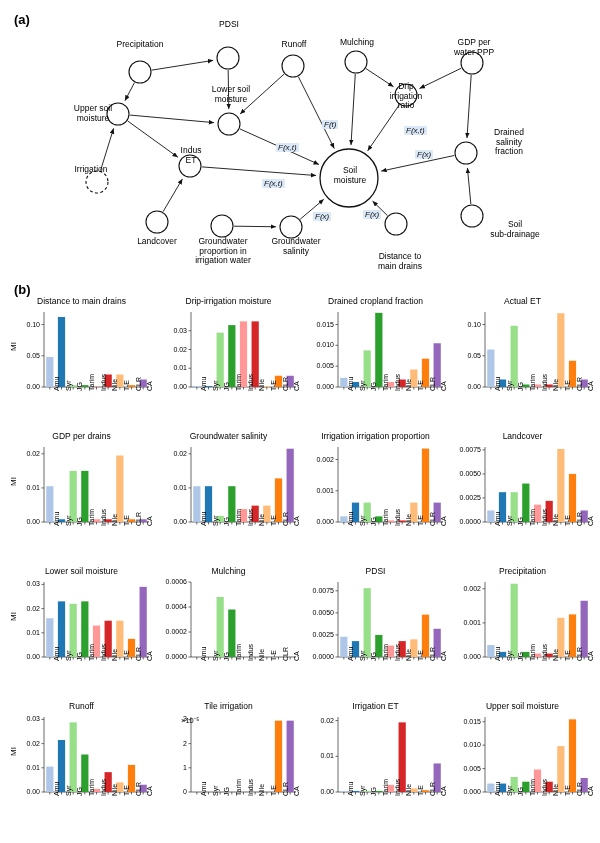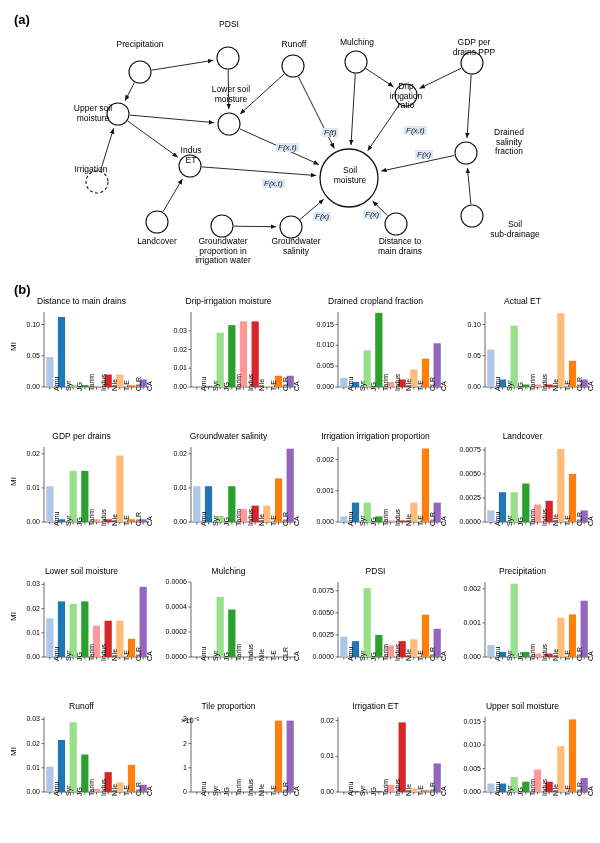--- a/index.html
+++ b/index.html
@@ -158,21 +158,21 @@
         <circle cx="396" cy="224" r="11" fill="#ffffff" stroke="#111" stroke-width="1.1"></circle>
         <circle cx="472" cy="216" r="11" fill="#ffffff" stroke="#111" stroke-width="1.1"></circle>
       </g>
   </svg>
   <div id="graph-text-layer">
       <div class="gnode-label" style="left: 200px; top: 20px; width: 58px;">PDSI</div>
       <div class="gnode-label" style="left: 90px; top: 40px; width: 100px;">Precipitation</div>
       <div class="gnode-label" style="left: 265px; top: 40px; width: 58px;">Runoff</div>
       <div class="gnode-label" style="left: 323px; top: 38px; width: 68px;">Mulching</div>
       <div class="gnode-label" style="left: 440px; top: 38px; width: 68px;">GDP per
-drains PPP</div>
+water PPP</div>
       <div class="gnode-label" style="left: 196px; top: 85px; width: 70px;">Lower soil
 moisture</div>
       <div class="gnode-label" style="left: 378px; top: 82px; width: 56px;">Drip
 irrigation
 ratio</div>
       <div class="gnode-label" style="left: 62px; top: 104px; width: 62px;">Upper soil
 moisture</div>
       <div class="gnode-label" style="left: 163px; top: 146px; width: 56px;">Indus
 ET</div>
       <div class="gnode-label" style="left: 327px; top: 166px; width: 46px;">Soil
@@ -180,25 +180,25 @@
       <div class="gnode-label" style="left: 478px; top: 128px; width: 62px;">Drained
 salinity
 fraction</div>
       <div class="gnode-label" style="left: 58px; top: 165px; width: 66px;">Irrigation</div>
       <div class="gnode-label" style="left: 118px; top: 237px; width: 78px;">Landcover</div>
       <div class="gnode-label" style="left: 184px; top: 237px; width: 78px;">Groundwater
 proportion in
 irrigation water</div>
       <div class="gnode-label" style="left: 260px; top: 237px; width: 72px;">Groundwater
 salinity</div>
-      <div class="gnode-label" style="left: 368px; top: 237px; width: 64px;">Distance to
+      <div class="gnode-label" style="left: 368px; top: 252px; width: 64px;">Distance to
 main drains</div>
       <div class="gnode-label" style="left: 484px; top: 220px; width: 62px;">Soil
 sub-drainage</div>
-      <div class="fbox" style="left: 322px; top: 128px;">F(t)</div>
+      <div class="fbox" style="left: 322px; top: 120px;">F(t)</div>
       <div class="fbox" style="left: 404px; top: 126px;">F(x,t)</div>
       <div class="fbox" style="left: 276px; top: 143px;">F(x,t)</div>
       <div class="fbox" style="left: 415px; top: 150px;">F(x)</div>
       <div class="fbox" style="left: 262px; top: 179px;">F(x,t)</div>
       <div class="fbox" style="left: 313px; top: 212px;">F(x)</div>
       <div class="fbox" style="left: 363px; top: 210px;">F(x)</div>
     </div>
 </div>
 
 <div class="panel-label" id="panel-b-label">(b)</div>
@@ -733,21 +733,21 @@
         <line x1="65.16666666666666" x2="65.16666666666666" y1="91" y2="93.5" stroke="#444" stroke-width="0.8"></line>
         <line x1="76.83333333333333" x2="76.83333333333333" y1="91" y2="93.5" stroke="#444" stroke-width="0.8"></line>
         <line x1="88.49999999999999" x2="88.49999999999999" y1="91" y2="93.5" stroke="#444" stroke-width="0.8"></line>
         <line x1="100.16666666666666" x2="100.16666666666666" y1="91" y2="93.5" stroke="#444" stroke-width="0.8"></line>
         <line x1="111.83333333333333" x2="111.83333333333333" y1="91" y2="93.5" stroke="#444" stroke-width="0.8"></line>
         <rect x="119.88333333333333" y="19.629032258064512" width="7.2333333333333325" height="71.37096774193549" fill="#ff7f0e"></rect>
         <line x1="123.49999999999999" x2="123.49999999999999" y1="91" y2="93.5" stroke="#444" stroke-width="0.8"></line>
         <rect x="131.54999999999998" y="19.629032258064512" width="7.2333333333333325" height="71.37096774193549" fill="#9467bd"></rect>
         <line x1="135.16666666666666" x2="135.16666666666666" y1="91" y2="93.5" stroke="#444" stroke-width="0.8"></line>
       </svg>
-      <div class="chart-title">Tile proportion</div>
+      <div class="chart-title">Tile irrigation</div>
       <div class="chart-exp">×10⁻⁵</div>
       <div class="ytick" style="left: 0px; top: 87px; width: 32px;">0</div>
       <div class="ytick" style="left: 0px; top: 62.8065px; width: 32px;">1</div>
       <div class="ytick" style="left: 0px; top: 38.6129px; width: 32px;">2</div>
       <div class="ytick" style="left: 0px; top: 14.4194px; width: 32px;">3</div>
       <div class="xtick" style="left: 44.8333px; top: 95px;">Amu</div>
       <div class="xtick" style="left: 56.5px; top: 95px;">Syr</div>
       <div class="xtick" style="left: 68.1667px; top: 95px;">JG</div>
       <div class="xtick" style="left: 79.8333px; top: 95px;">Tarim</div>
       <div class="xtick" style="left: 91.5px; top: 95px;">Indus</div>

